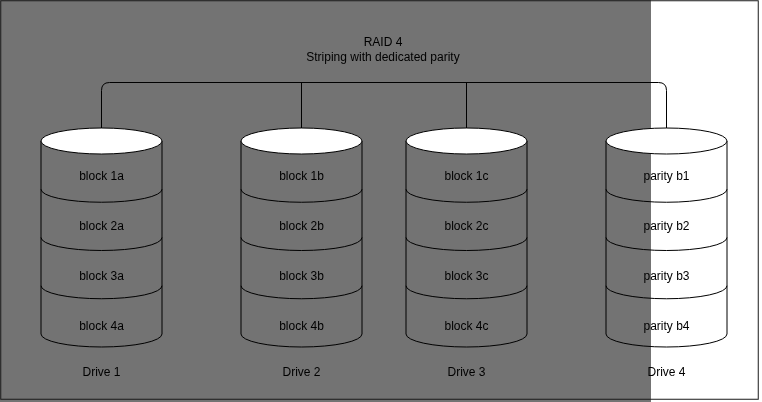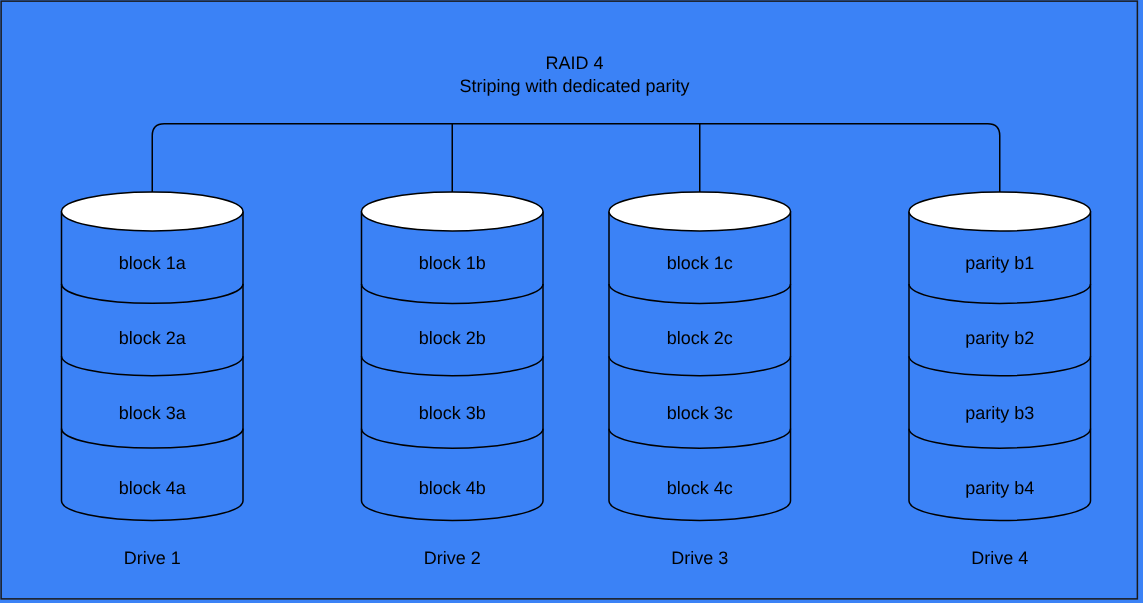--- a/index.html
+++ b/index.html
@@ -1,19 +1,19 @@
 <!DOCTYPE html>
 <html><head>
 <meta charset="utf-8">
 <style>
   html, body { margin: 0; padding: 0; background: #ffffff; }
   .canvas {
     position: relative;
-    width: 762px; height: 402px;
-    background: #3b82f6;
+    width: 651px; height: 402px;
+    background: #737373;
     font-family: "Liberation Sans", sans-serif;
   }
   svg { display: block; }
   text {
     font-family: "Liberation Sans", sans-serif;
     font-size: 12px;
     fill: #000000;
   }
   .shape { fill: none; stroke-width: 1; }
 </style>

